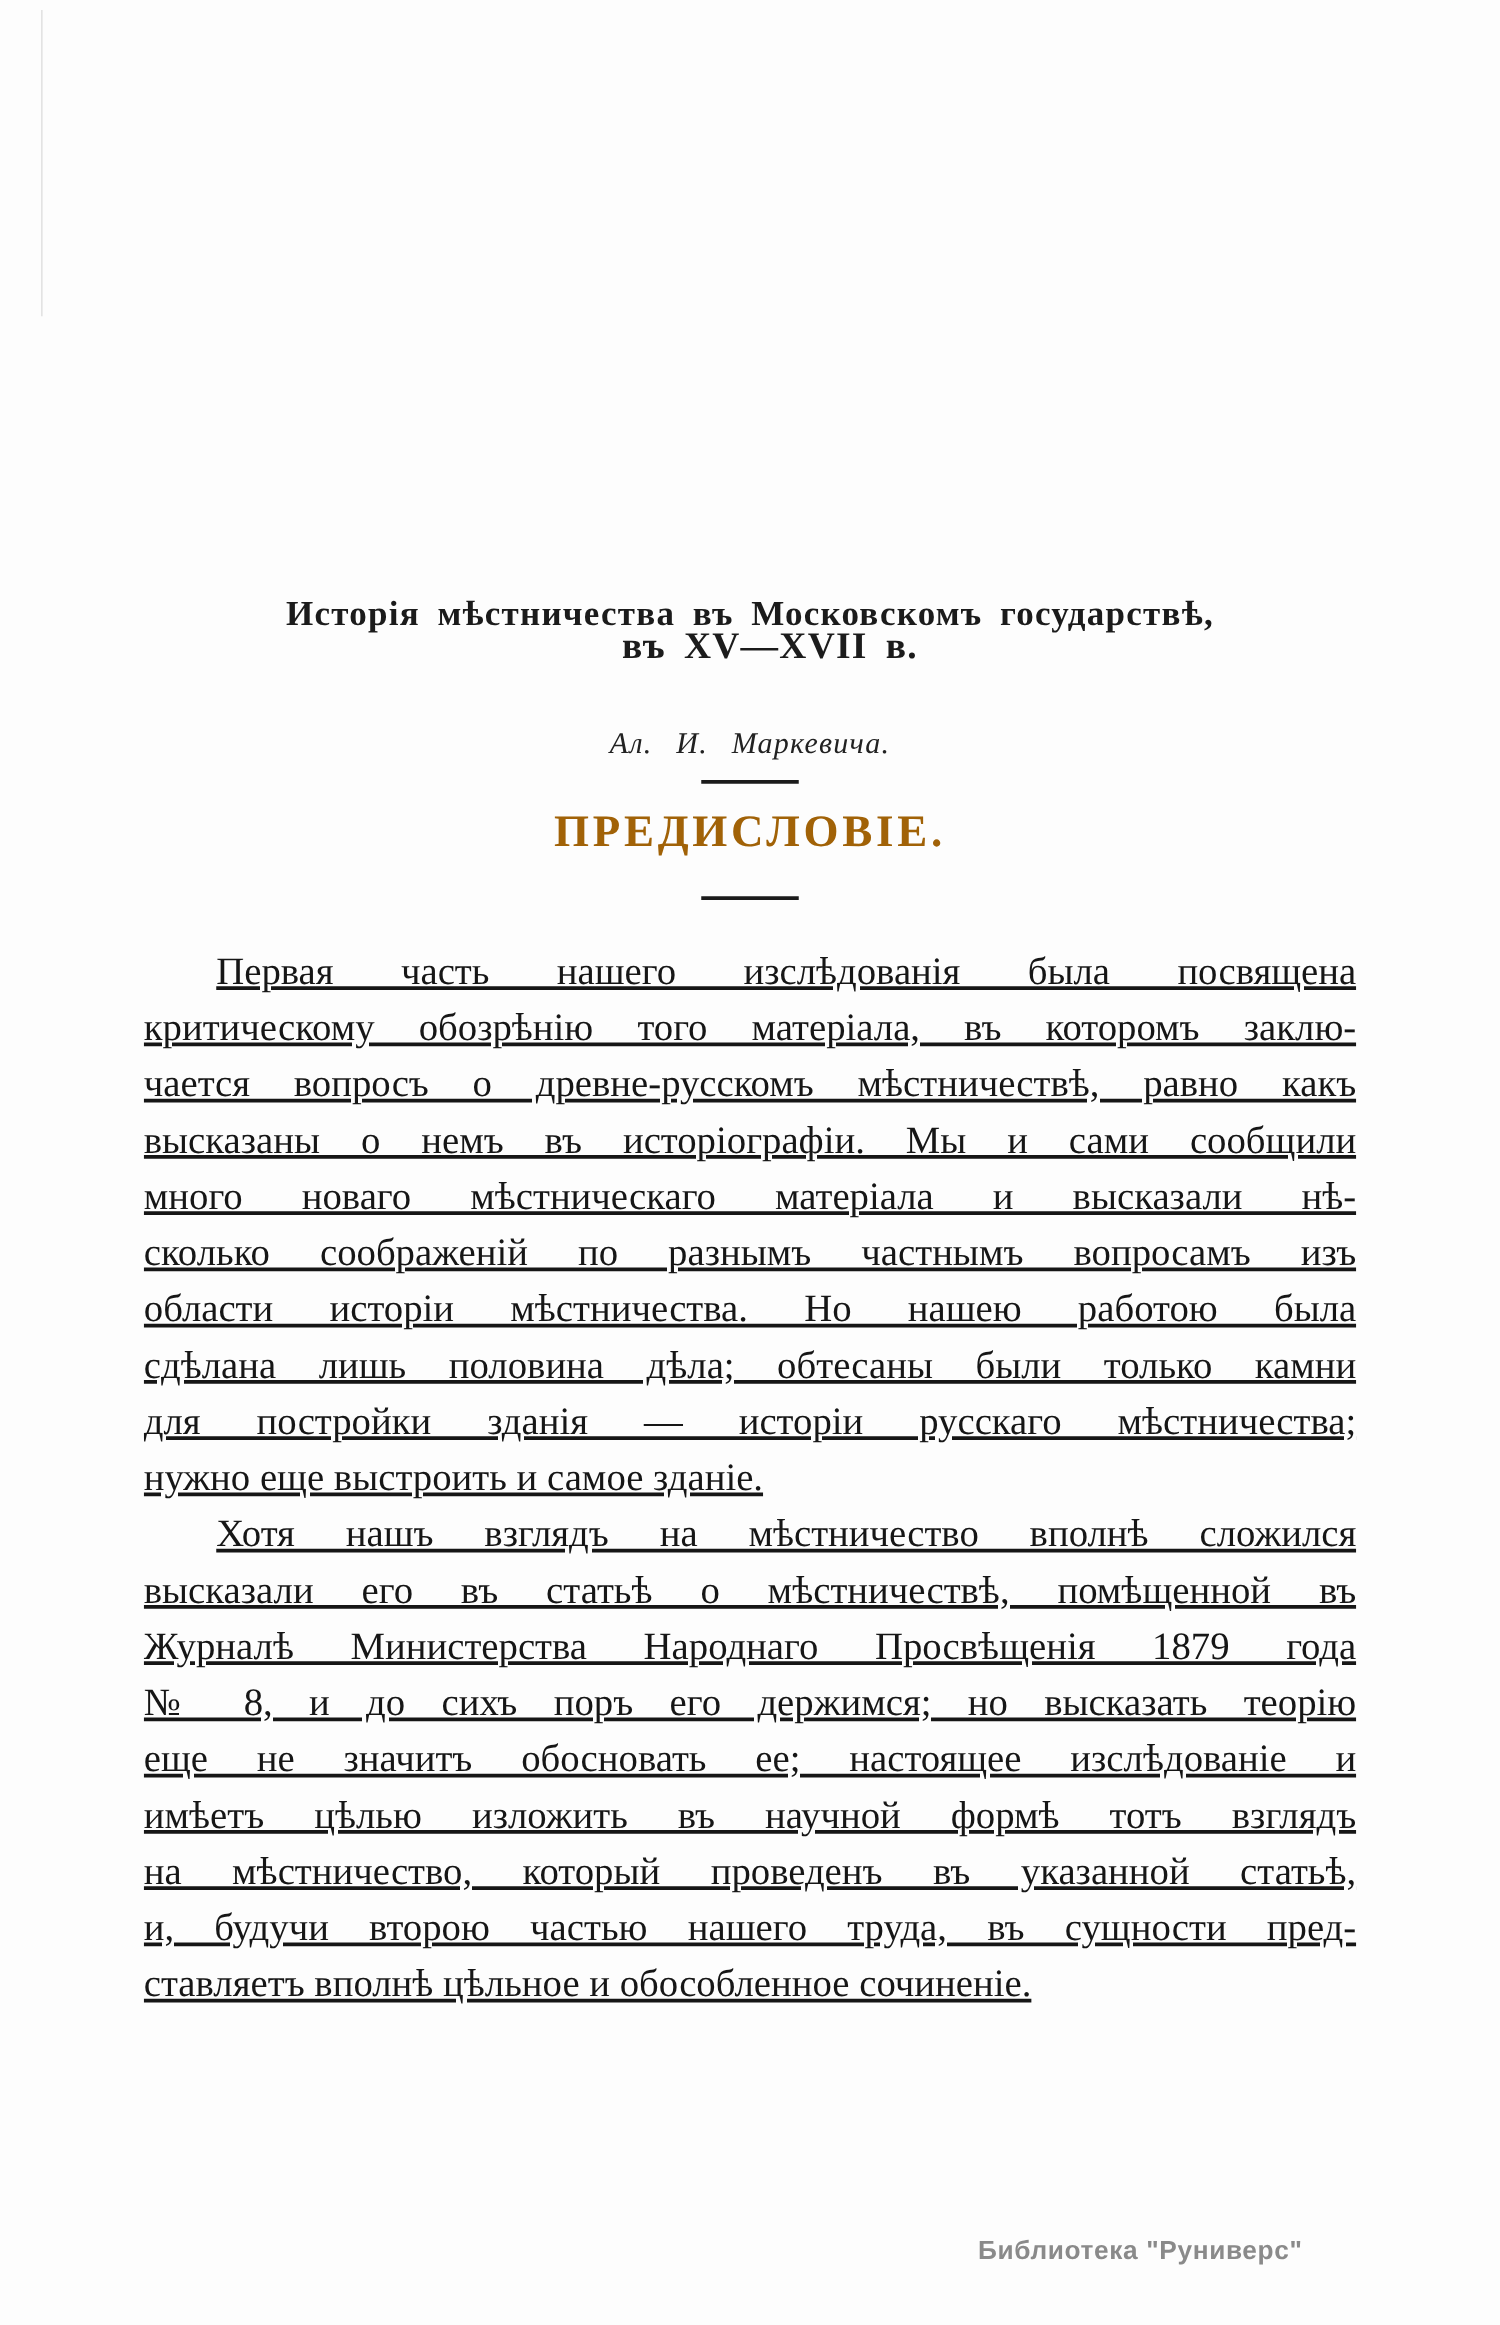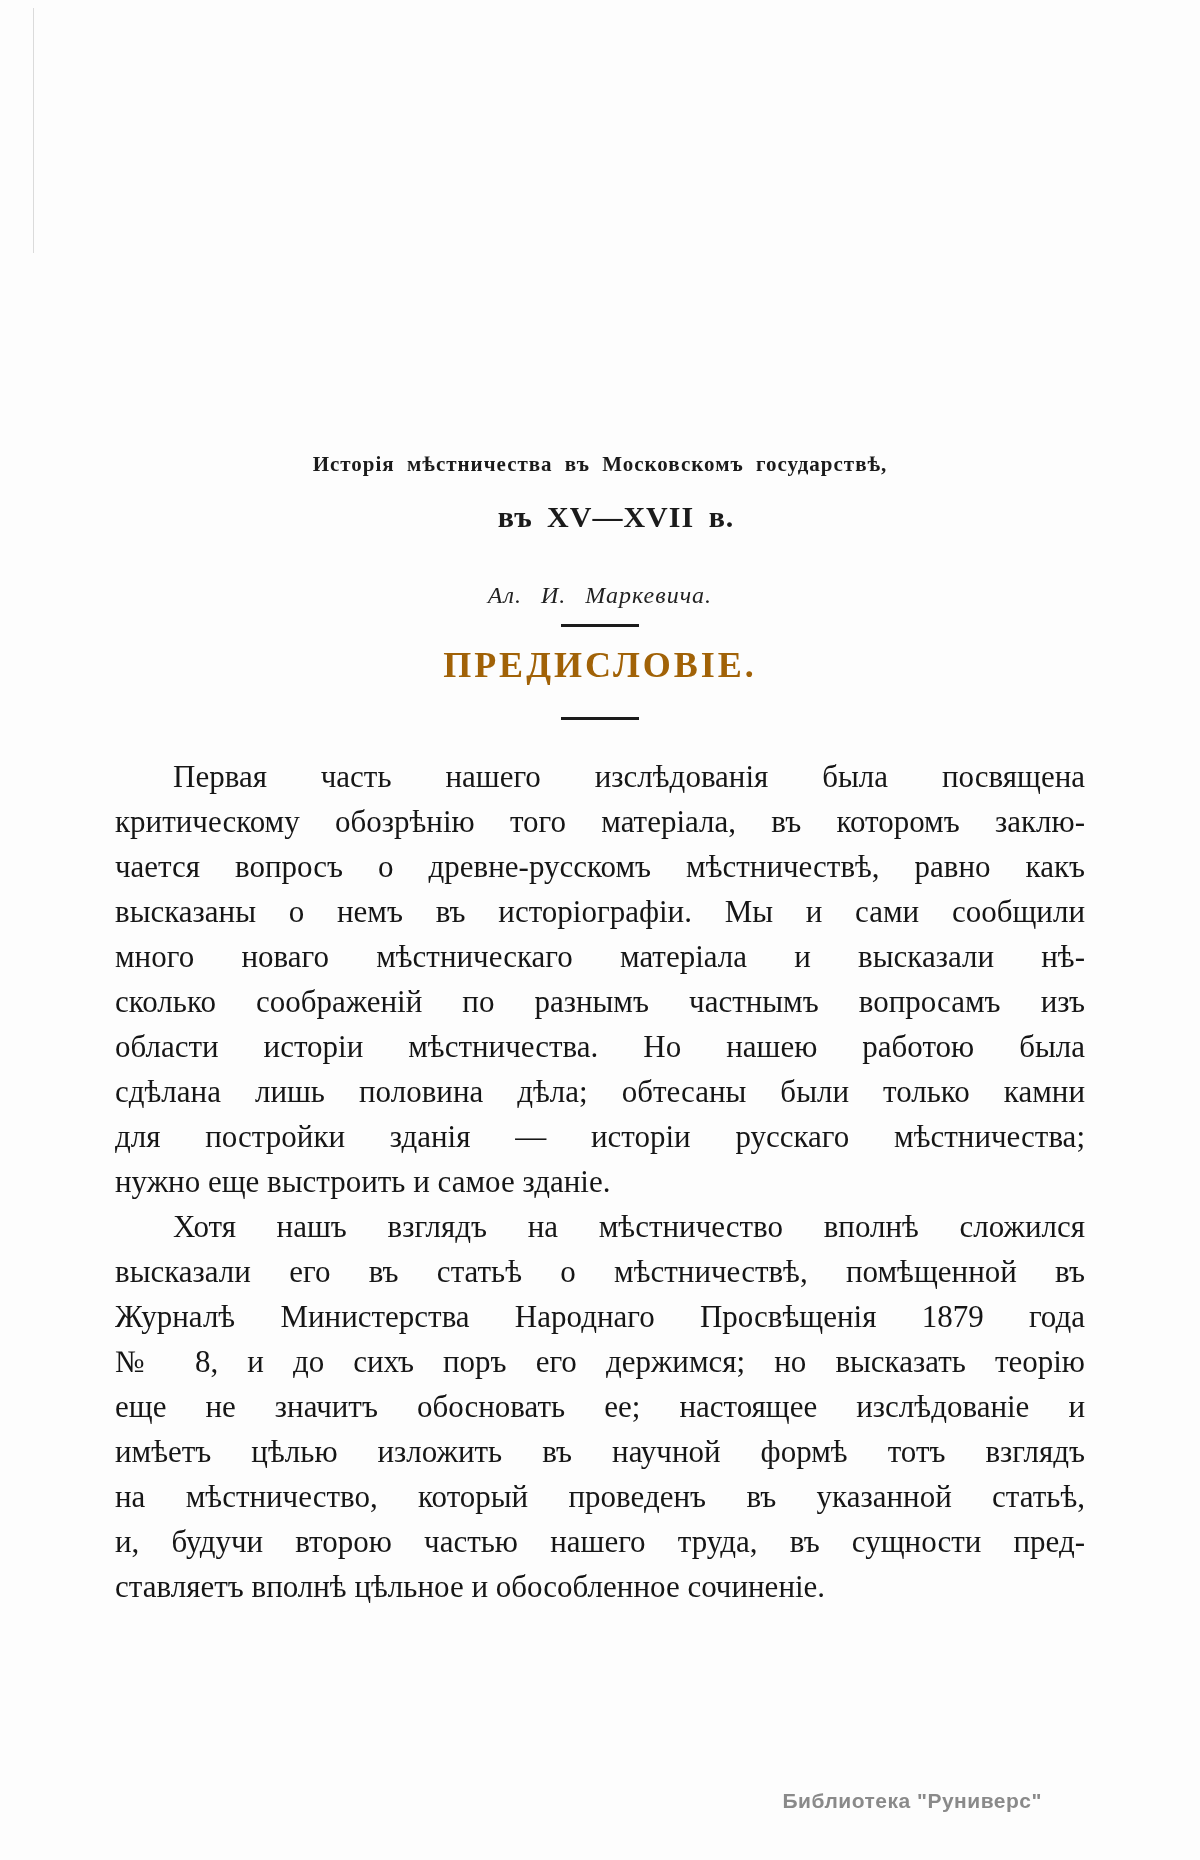--- a/index.html
+++ b/index.html
@@ -22,24 +22,24 @@
     left: 33px;
     top: 8px;
     width: 1px;
     height: 245px;
     background: #cccccc;
     opacity: .7;
   }
   .header { position: absolute; left: 0; top: 0; width: 100%; }
   .title-line-1 {
     position: absolute;
-    top: 452px;
+    top: 476px;
     left: 0; width: 100%;
     text-align: center;
-    font-size: 21px;
+    font-size: 28px;
     font-weight: bold;
     letter-spacing: 1px;
     word-spacing: 6px;
   }
   .title-line-2 {
     position: absolute;
     top: 500px;
     left: 0; width: 100%;
     text-align: center;
     font-size: 30px;
@@ -86,20 +86,21 @@
     font-size: 31px;
     line-height: 45px;
     color: #161616;
   }
   .line {
     text-align: justify;
     text-align-last: justify;
     white-space: normal;
     height: 45px;
     overflow: hidden;
+    text-decoration: underline;
   }
   .line.first { text-indent: 58px; }
   .line.last { text-align: right; text-align-last: left; }
   .watermark {
     position: absolute;
     top: 1789px;
     right: 158px;
     font-family: "Liberation Sans", sans-serif;
     font-weight: bold;
     font-size: 21px;

